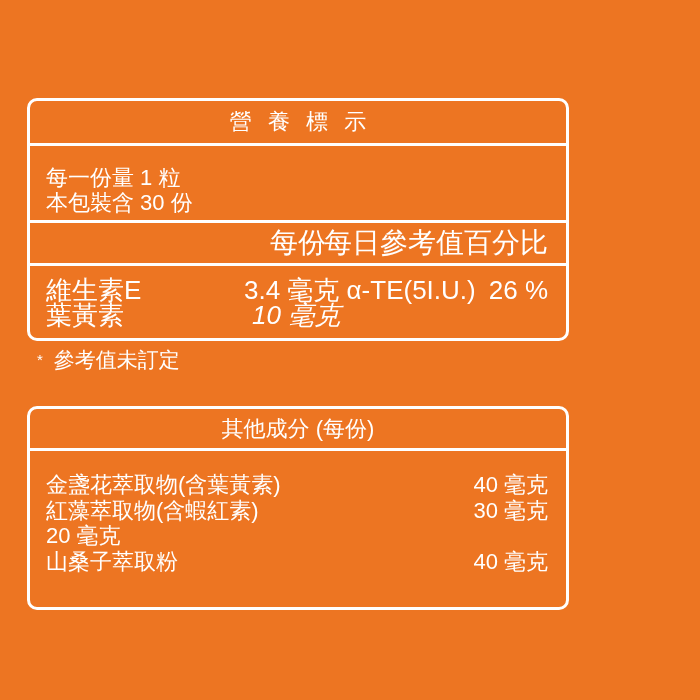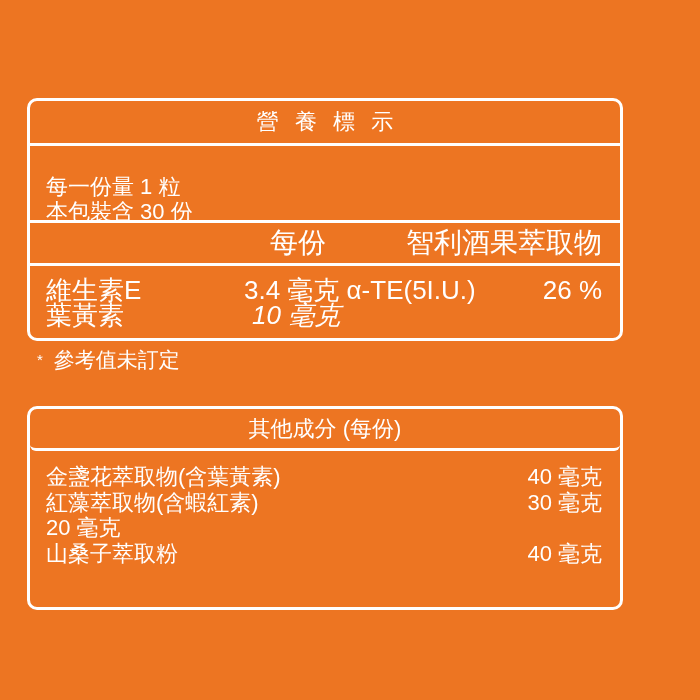--- a/index.html
+++ b/index.html
@@ -7,44 +7,44 @@
     width: 700px; height: 700px;
     background: #ED7522;
     position: relative;
     font-family: "Liberation Sans", sans-serif;
     color: #FFFFFF;
     overflow: hidden;
   }
   .label-box {
     position: absolute;
     left: 27px;
-    width: 596px;
+    width: 542px;
     box-sizing: border-box;
     border: 3px solid #FFFFFF;
     border-radius: 10px;
   }
   #nutrition-box { top: 98px; height: 243px; }
   #other-box { top: 406px; height: 204px; }
 
   .box-header {
     box-sizing: border-box;
     border-bottom: 3px solid #FFFFFF;
     display: flex;
     align-items: center;
     justify-content: center;
     font-size: 22px;
   }
   #nutrition-box .box-header { height: 45px; letter-spacing: 5px; text-indent: 5px; }
-  #other-box .box-header { height: 42px; border-radius: 6px; }
+  #other-box .box-header { height: 42px; }
 
   .serving-section {
     box-sizing: border-box;
     height: 77px;
     border-bottom: 3px solid #FFFFFF;
-    padding: 28px 16px 0 16px;
+    padding: 19px 16px 0 16px;
     font-size: 22px;
     line-height: 25px;
   }
   .colhead-section {
     box-sizing: border-box;
     height: 43px;
     border-bottom: 3px solid #FFFFFF;
     position: relative;
     font-size: 28px;
   }
@@ -79,21 +79,21 @@
     font-size: 21px;
     line-height: 24px;
   }
   .footnote-marker {
     font-size: 15px;
     margin-right: 11px;
     vertical-align: 2px;
   }
 
   .other-rows {
-    padding: 13px 18px 0 16px;
+    padding: 21px 18px 0 16px;
     font-size: 22px;
     line-height: 25.5px;
   }
   .other-row {
     display: flex;
     justify-content: space-between;
     align-items: baseline;
   }
 </style>
 </head>
@@ -102,21 +102,21 @@
 <div class="label-box" id="nutrition-box">
   <div class="box-header">營 養 標 示</div>
 
   <div class="serving-section">
     <div>每一份量 1 粒</div>
     <div>本包裝含 30 份</div>
   </div>
 
   <div class="colhead-section">
     <span class="colhead-perserving">每份</span>
-    <span class="colhead-daily">智利酒果萃取物</span>
+    <span class="colhead-daily">每日參考值百分比</span>
   </div>
 
   <div class="nutrient-rows">
     <div class="nutrient-row">
       <span class="nutrient-name">維生素E</span>
       <span class="nutrient-amount">3.4 毫克 α-TE(5I.U.)</span>
       <span class="nutrient-daily">26 %</span>
     </div>
     <div class="nutrient-row">
       <span class="nutrient-name">葉黃素</span>

